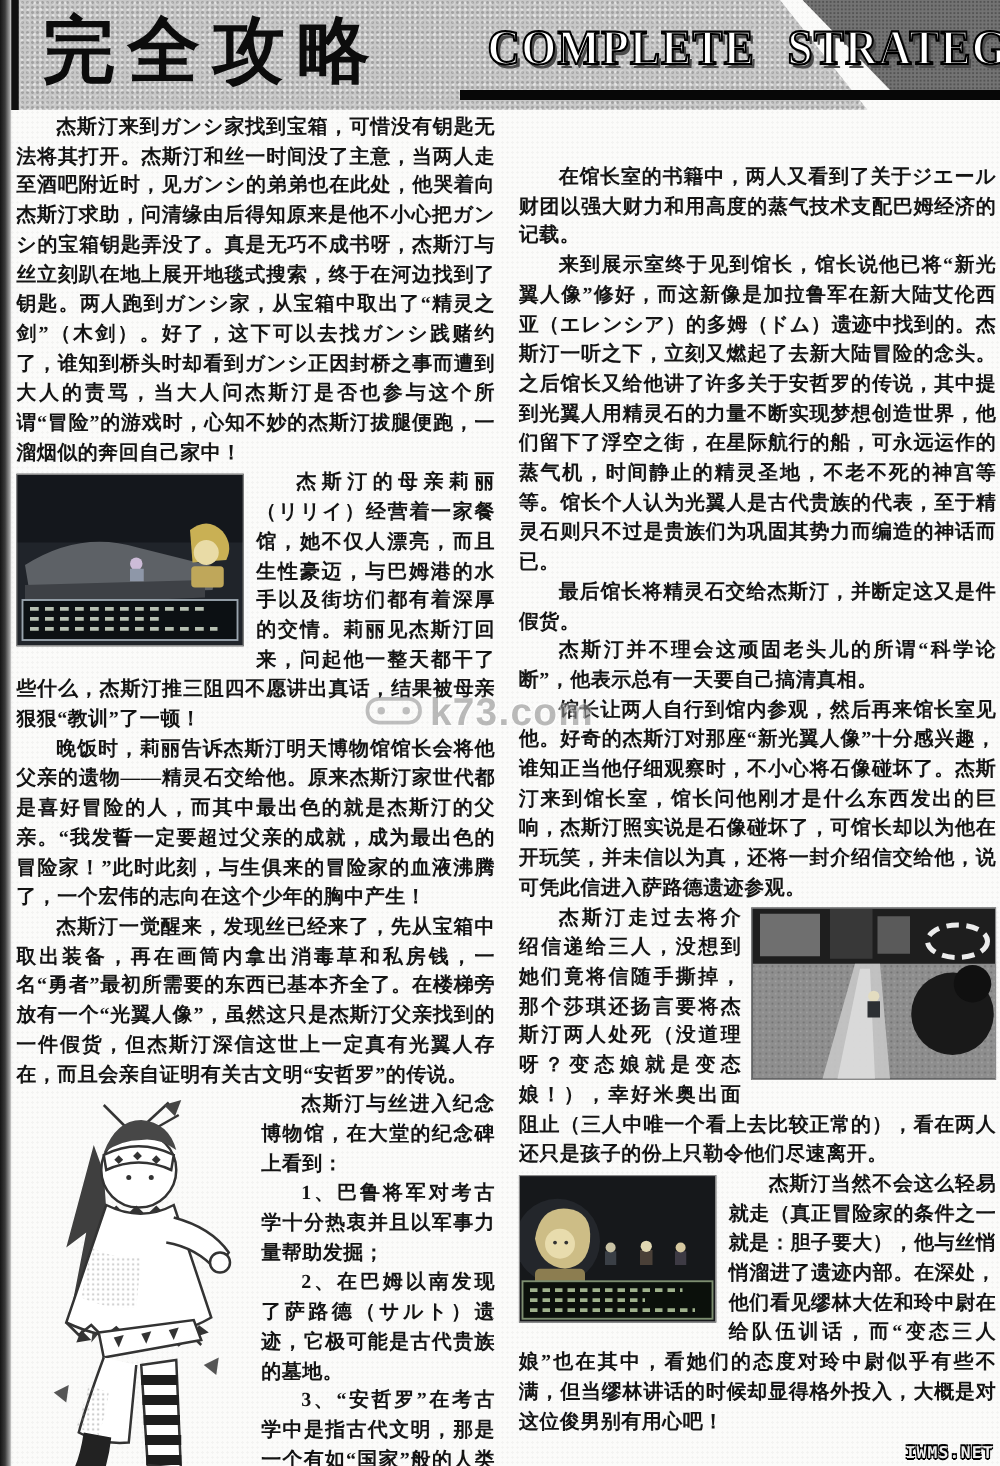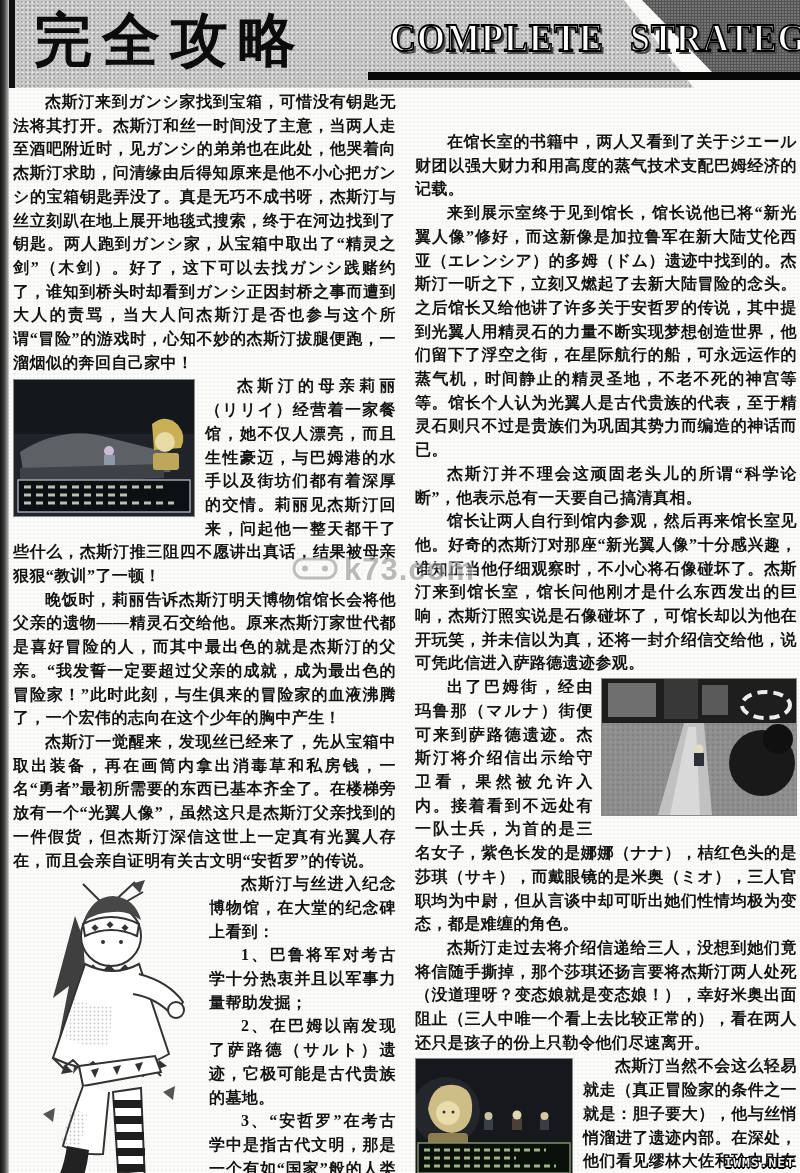--- a/index.html
+++ b/index.html
@@ -176,20 +176,21 @@
     </div>
     <p class="para">杰斯汀与丝进入纪念博物馆，在大堂的纪念碑上看到：</p>
     <p class="para">1、巴鲁将军对考古学十分热衷并且以军事力量帮助发掘；</p>
     <p class="para">2、在巴姆以南发现了萨路德（サルト）遗迹，它极可能是古代贵族的墓地。</p>
     <p class="para">3、“安哲罗”在考古学中是指古代文明，那是一个有如“国家”般的人类集体，传说中更提到精灵，光翼人等神秘元素，但很难证明其存在。</p>
   </div>
 
   <div class="col col-right">
     <p class="para">在馆长室的书籍中，两人又看到了关于ジエール财团以强大财力和用高度的蒸气技术支配巴姆经济的记载。</p>
     <p class="para">来到展示室终于见到馆长，馆长说他已将“新光翼人像”修好，而这新像是加拉鲁军在新大陆艾伦西亚（エレンシア）的多姆（ドム）遗迹中找到的。杰斯汀一听之下，立刻又燃起了去新大陆冒险的念头。之后馆长又给他讲了许多关于安哲罗的传说，其中提到光翼人用精灵石的力量不断实现梦想创造世界，他们留下了浮空之街，在星际航行的船，可永远运作的蒸气机，时间静止的精灵圣地，不老不死的神宫等等。馆长个人认为光翼人是古代贵族的代表，至于精灵石则只不过是贵族们为巩固其势力而编造的神话而已。</p>
+    <p class="para">最后馆长将精灵石交给杰斯汀，并断定这又是件假货。</p>
     <p class="para">杰斯汀并不理会这顽固老头儿的所谓“科学论断”，他表示总有一天要自己搞清真相。</p>
     <p class="para">馆长让两人自行到馆内参观，然后再来馆长室见他。好奇的杰斯汀对那座“新光翼人像”十分感兴趣，谁知正当他仔细观察时，不小心将石像碰坏了。杰斯汀来到馆长室，馆长问他刚才是什么东西发出的巨响，杰斯汀照实说是石像碰坏了，可馆长却以为他在开玩笑，并未信以为真，还将一封介绍信交给他，说可凭此信进入萨路德遗迹参观。</p>
 
     <div class="fig fig2">
       <svg viewBox="0 0 194 136" preserveAspectRatio="none">
         <defs>
           <pattern id="sp" width="5" height="5" patternUnits="userSpaceOnUse">
             <circle cx="1" cy="1" r="0.8" fill="#555"></circle>
             <circle cx="3.5" cy="3" r="0.7" fill="#b5b5b5"></circle>
           </pattern>
@@ -202,21 +203,20 @@
         <rect x="100" y="6" width="26" height="30" fill="#5a5a5a"></rect>
         <circle cx="160" cy="84" r="33" fill="#191919"></circle>
         <circle cx="176" cy="60" r="15" fill="#101010"></circle>
         <ellipse cx="164" cy="26" rx="24" ry="13" fill="none" stroke="#ececec" stroke-width="4" stroke-dasharray="10 6"></ellipse>
         <polygon points="56,136 110,136 102,44 82,44" fill="#c6c6c6" opacity="0.9"></polygon>
         <polygon points="68,136 98,136 94,48 86,48" fill="#dedede" opacity="0.8"></polygon>
         <circle cx="97" cy="70" r="4.5" fill="#e3dcc0"></circle>
         <rect x="92" y="74" width="10" height="13" fill="#2c2f33"></rect>
       </svg>
     </div>
-    <p class="para">出了巴姆街，经由玛鲁那（マルナ）街便可来到萨路德遗迹。杰斯汀将介绍信出示给守卫看，果然被允许入内。接着看到不远处有一队士兵，为首的是三名女子，紫色长发的是娜娜（ナナ），桔红色头的是莎琪（サキ），而戴眼镜的是米奥（ミオ），三人官职均为中尉，但从言谈中却可听出她们性情均极为变态，都是难缠的角色。</p>
     <p class="para">杰斯汀走过去将介绍信递给三人，没想到她们竟将信随手撕掉，那个莎琪还扬言要将杰斯汀两人处死（没道理呀？变态娘就是变态娘！），幸好米奥出面阻止（三人中唯一个看上去比较正常的），看在两人还只是孩子的份上只勒令他们尽速离开。</p>
 
     <div class="fig fig3">
       <svg viewBox="0 0 156 116" preserveAspectRatio="none">
         <rect width="156" height="116" fill="#16181b"></rect>
         <circle cx="30" cy="52" r="34" fill="#23262b"></circle>
         <path d="M12,50 q4,-26 26,-24 q20,2 18,26 q-2,20 -20,22 q-20,-2 -24,-24 z" fill="#cdbd86"></path>
         <circle cx="32" cy="54" r="12" fill="#e8dcad"></circle>
         <circle cx="28" cy="53" r="1.5" fill="#333"></circle>
           <circle cx="37" cy="53" r="1.5" fill="#333"></circle>

